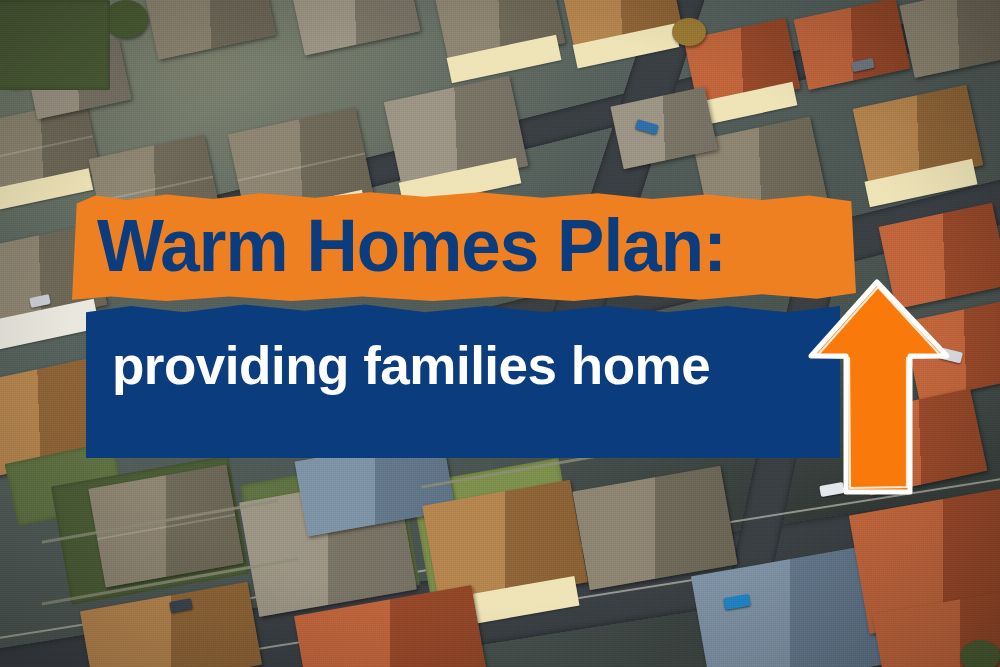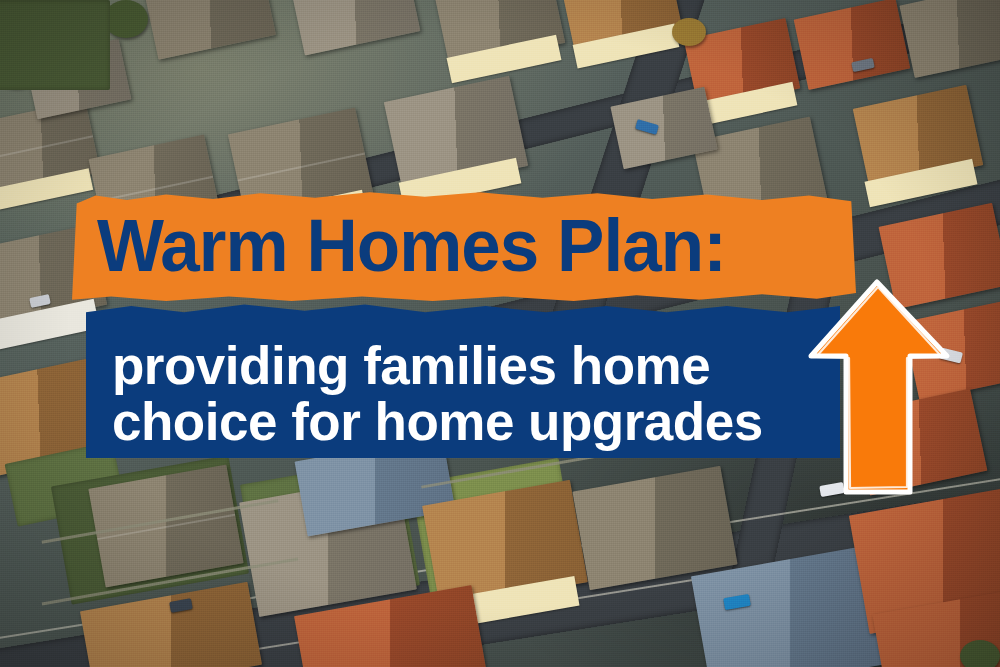--- a/index.html
+++ b/index.html
@@ -268,21 +268,20 @@
     <div id="grain"></div>
     <div id="vignette"></div>
   </div>
 
   <div class="banner" id="orange-banner">
     <div id="orange-text" style="transform-origin: left center; transform: translateY(-50%) scaleX(0.959184);">Warm Homes Plan:</div>
   </div>
 
   <div class="banner" id="blue-banner">
     <div class="blue-line" id="blue-line-1">providing families home</div>
-    <div class="blue-line" id="blue-line-2">choice for home upgrades</div>
   </div>
 
   <div id="arrow-wrap">
     <svg viewBox="0 0 146 222">
       <path d="M71 4 L141 78 L104 78 L104 214 L40 214 L40 78 L5 78 Z" fill="#f97a0a" stroke="#ffffff" stroke-width="5" stroke-linejoin="round" stroke-linecap="round"></path>
       <path d="M72 9 L136 79 L101 80 L101 209 L44 210 L43 80 L10 79 Z" fill="none" stroke="#ffffff" stroke-width="2.2" opacity=".85" stroke-linejoin="round"></path>
     </svg>
   </div>
 
 </div>

